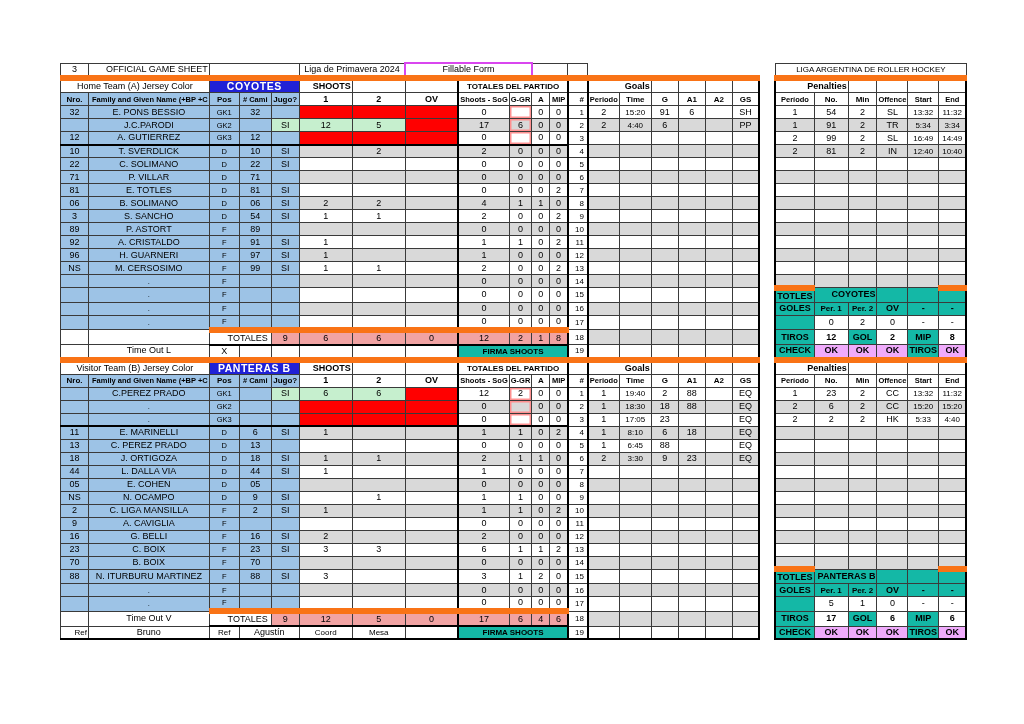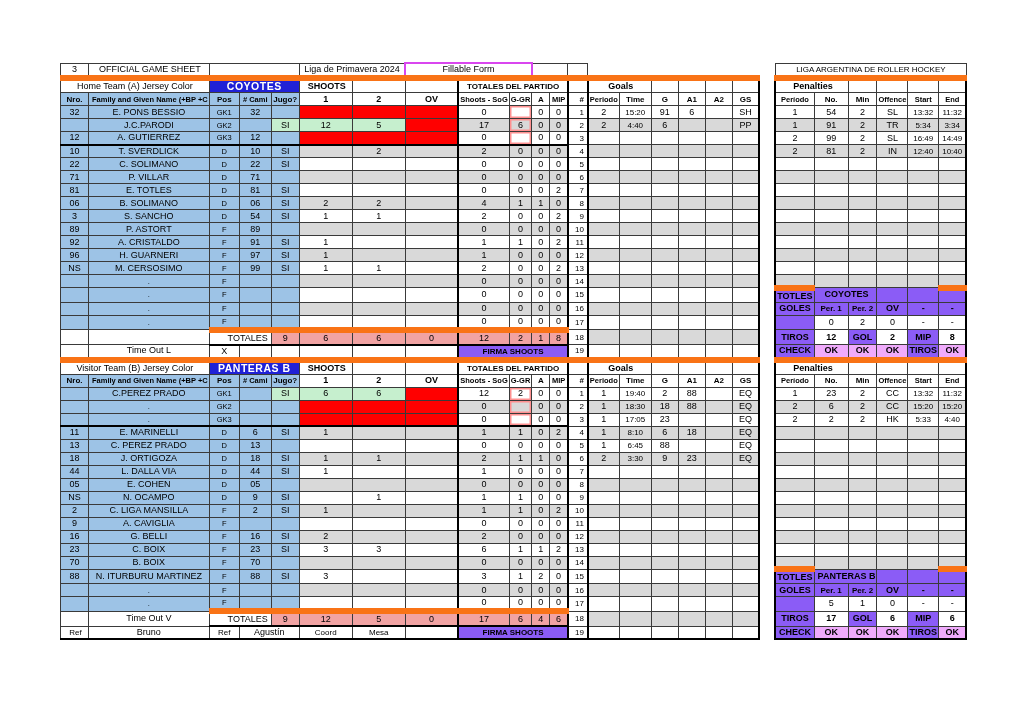--- a/index.html
+++ b/index.html
@@ -2,29 +2,29 @@
 <html><head>
 <meta charset="utf-8">
 <style>
   * { box-sizing: border-box; }
   html,body { margin:0; padding:0; background:#fff; width:1024px; height:724px;
     font-family:"Liberation Sans", sans-serif; color:#000; }
   .sheet { position:absolute; left:60px; top:62px; }
   table { border-collapse:collapse; table-layout:fixed; }
   td { border:1px solid #3a3a3a; font-size:9px; text-align:center; vertical-align:middle;
        height:13px; line-height:11px; padding:0 1px; overflow:hidden; white-space:nowrap; }
-  .al{text-align:center;padding-left:3px} .ar{text-align:right;padding-right:3px}
+  .al{text-align:right;padding-left:3px} .ar{text-align:right;padding-right:3px}
   .b{font-weight:bold} .f8{font-size:8px} .f7{font-size:7.5px}
   .blue{background:#9DC3E6}
   .band{background:#2021D6;color:#fff;font-weight:bold;font-size:10.5px;letter-spacing:.5px}
   .g{background:#D9D9D9}
   .red{background:#FF0000}
   .grn{background:#C6EFCE}
   .pink{background:#F1A3A3}
-  .lbl{background:#8b5cf6;font-weight:bold}
+  .lbl{background:#14b8a6;font-weight:bold}
   .ok{background:#f0abfc;font-weight:bold}
   .pinkb{box-shadow:inset 0 0 0 1.5px #FF9191}
   .nb{border:none}
   .box{border:2px solid #d946ef}
   .thL{border-left:2px solid #000}.thR{border-right:2px solid #000}
   .thT{border-top:6px solid #f97316}.thB{border-bottom:2px solid #000}
 </style>
 </head>
 <body>
 

